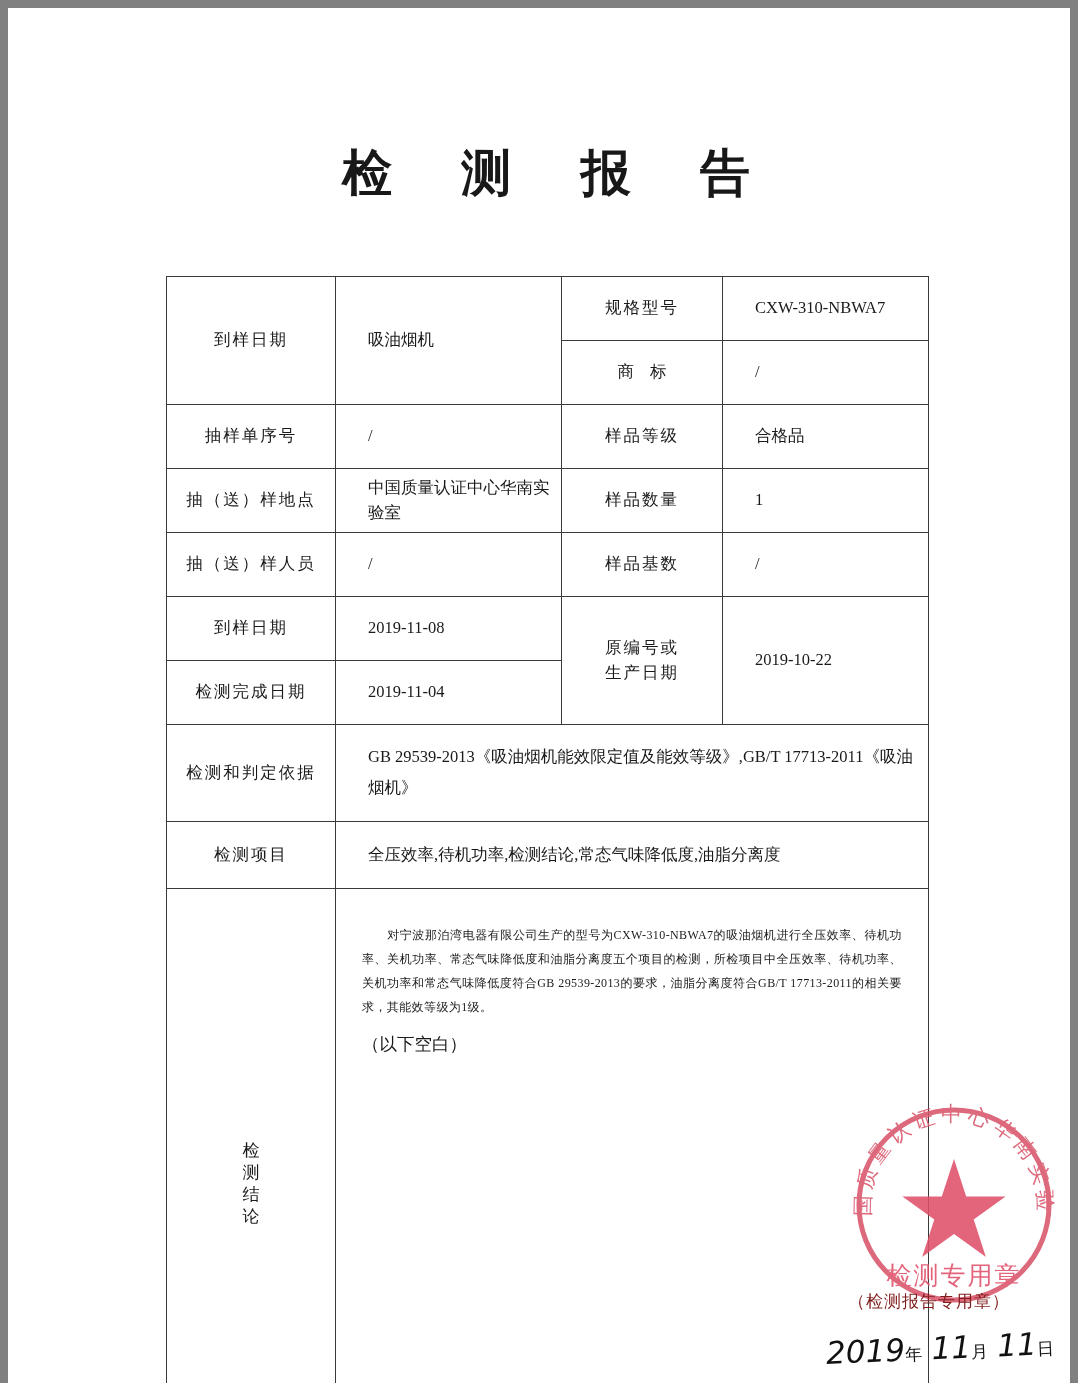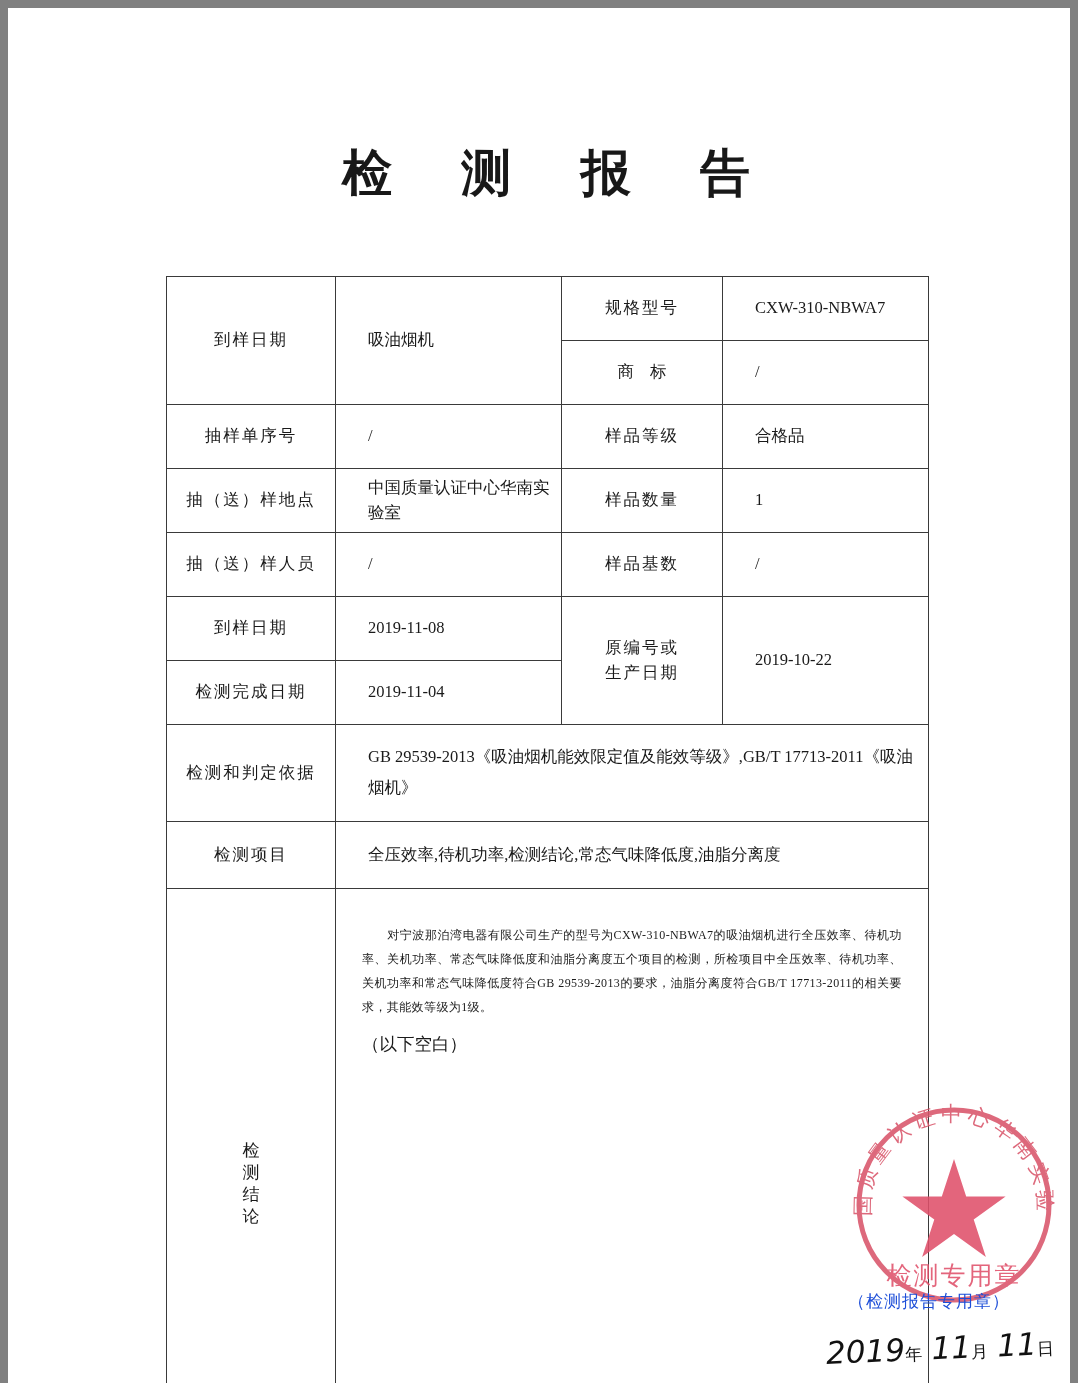--- a/index.html
+++ b/index.html
@@ -89,21 +89,21 @@
   .blank-note{margin-top:12px;font-size:17.5px;}
   
   .seal{
     position:absolute;left:510px;top:208px;
     width:216px;height:216px;
     pointer-events:none;
   }
   .seal svg{width:216px;height:216px;opacity:.88;}
   .seal-caption{
     position:absolute;left:512px;top:400px;
-    font-size:17px;color:#1d4ed8;letter-spacing:1px;white-space:nowrap;
+    font-size:17px;color:#7f1d1d;letter-spacing:1px;white-space:nowrap;
   }
   .hand-date{
     position:absolute;left:490px;top:436px;
     font-size:30px;color:#111;white-space:nowrap;
     font-family:"DejaVu Sans","Liberation Sans",sans-serif;
     transform:rotate(-2.5deg);
   }
   .hand-date .hy{font-size:31px;font-style:italic;}
   .hand-date .small{font-size:17px;font-style:normal;}
 </style>

